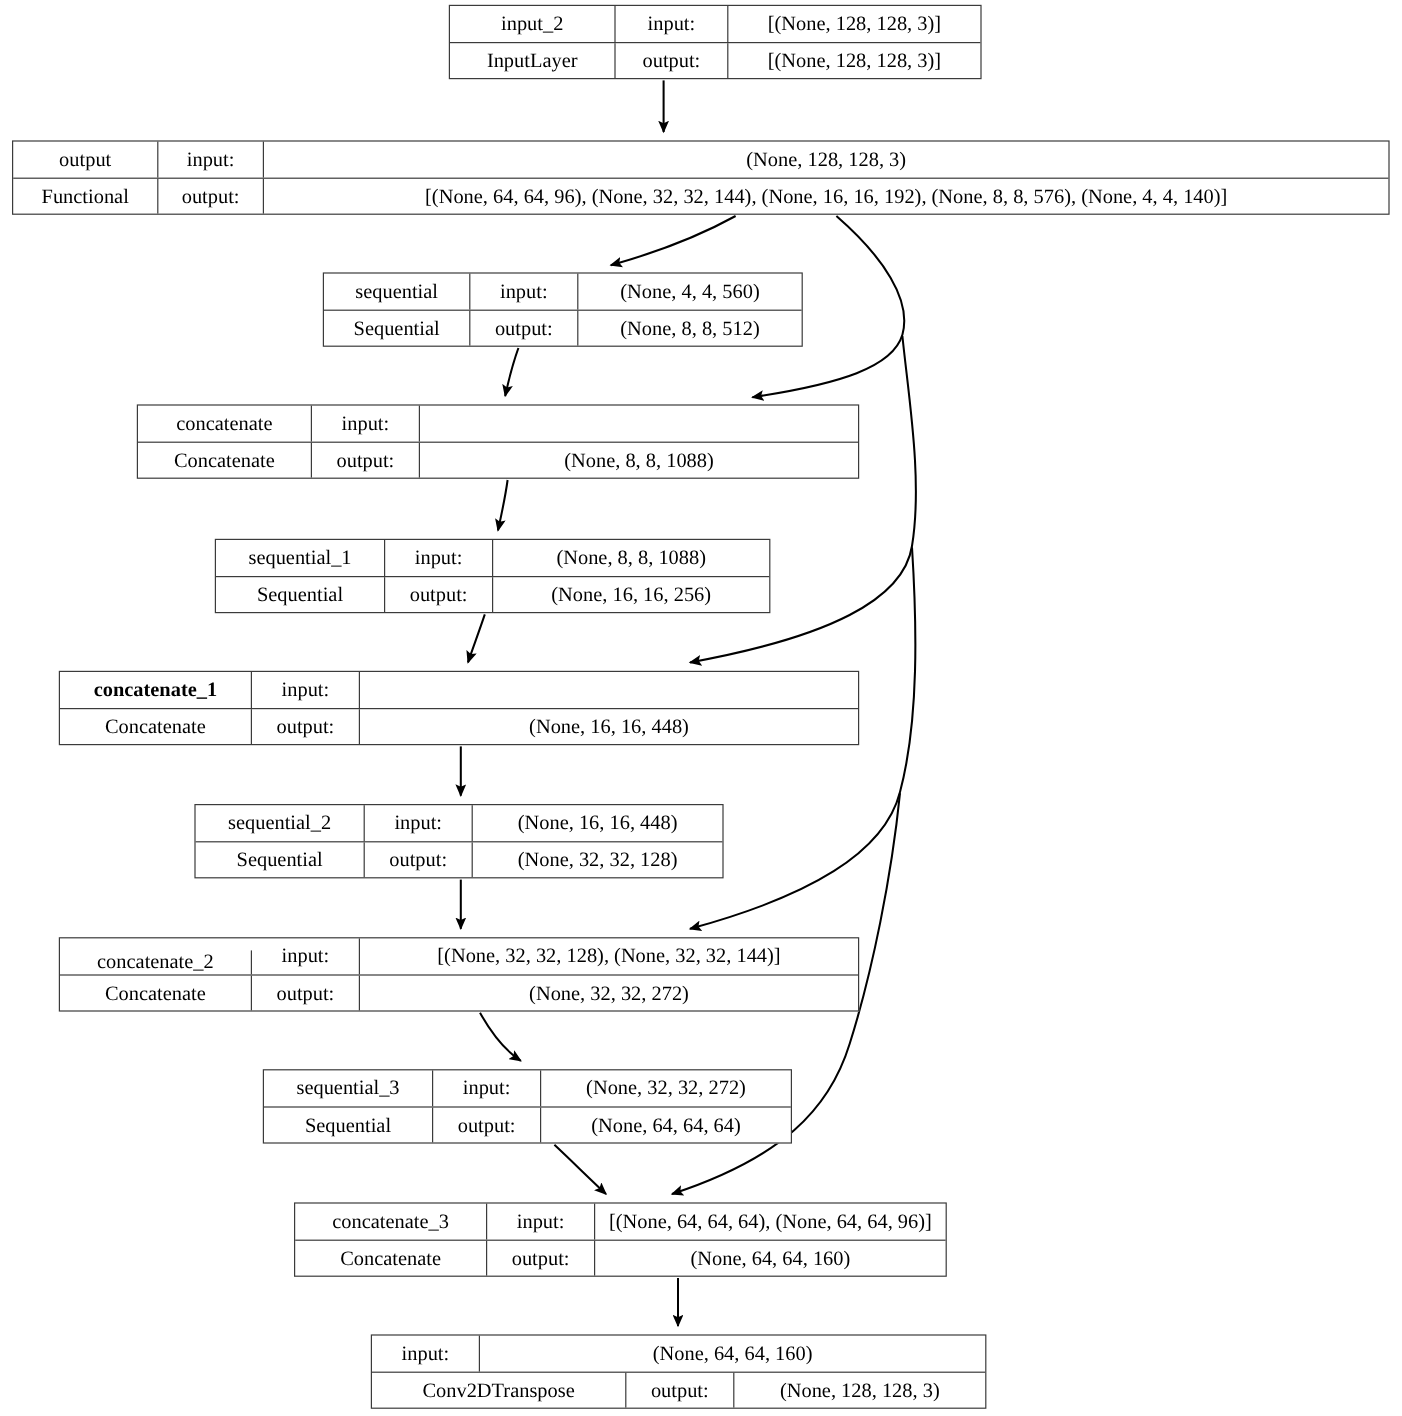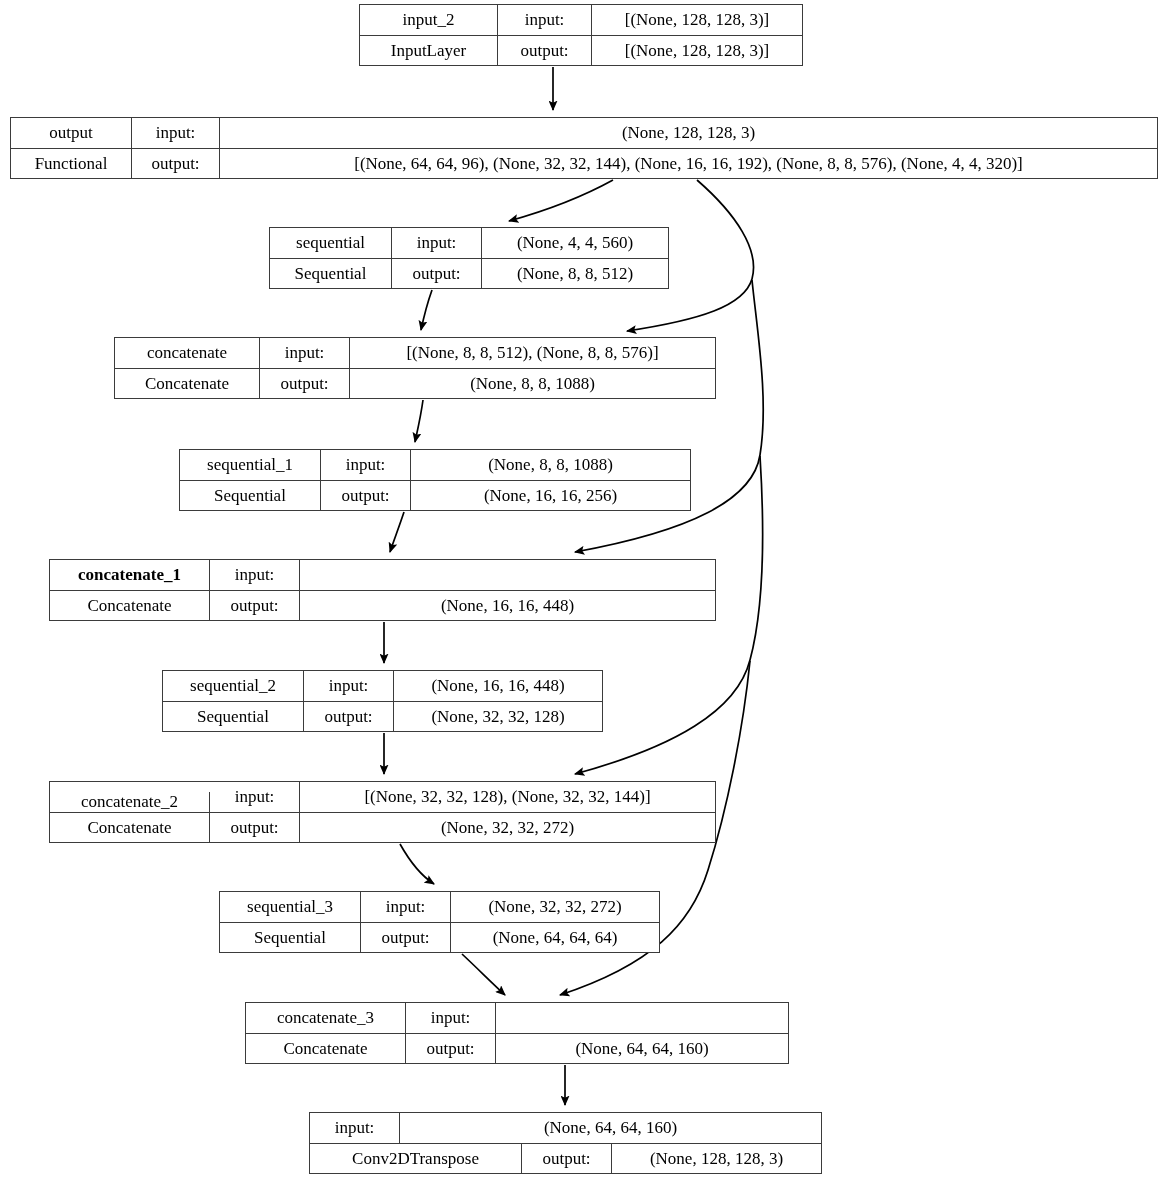--- a/index.html
+++ b/index.html
@@ -85,69 +85,68 @@
         <path d="M 384 622 L 384 663" fill="none" stroke="#000000" stroke-width="1.7" marker-end="url(#arrowhead)"></path>
         <path d="M 760 456 C 764 520, 766 600, 750 660 C 737 711, 674 747, 575 774" fill="none" stroke="#000000" stroke-width="1.7" marker-end="url(#arrowhead)"></path>
         <path d="M 384 733 L 384 774" fill="none" stroke="#000000" stroke-width="1.7" marker-end="url(#arrowhead)"></path>
         <path d="M 750 661 C 743 730, 727 810, 708 870 C 691 925, 651 965, 560 995" fill="none" stroke="#000000" stroke-width="1.7" marker-end="url(#arrowhead)"></path>
         <path d="M 400 844 C 409 860, 420 875, 434 884" fill="none" stroke="#000000" stroke-width="1.7" marker-end="url(#arrowhead)"></path>
         <path d="M 462 954 C 477 968, 492 983, 505 995" fill="none" stroke="#000000" stroke-width="1.7" marker-end="url(#arrowhead)"></path>
         <path d="M 565 1065 L 565 1105" fill="none" stroke="#000000" stroke-width="1.7" marker-end="url(#arrowhead)"></path>
       </g>
   </svg>
   <div id="nodes">
-      <div class="node" style="left: 359px; top: 4px; width: 444px; height: 62px;">
+      <div class="node" style="left: 374px; top: 4px; width: 444px; height: 62px;">
         <div class="node-row row-top">
           <div class="cell cell-name" style="width: 138px; flex: 0 0 138px;">input_2</div>
           <div class="cell cell-io" style="width: 94px; flex: 0 0 94px;">input:</div>
           <div class="cell cell-shape">[(None, 128, 128, 3)]</div>
         </div>
         <div class="node-row">
           <div class="cell cell-name" style="width: 138px; flex: 0 0 138px;">InputLayer</div>
           <div class="cell cell-io" style="width: 94px; flex: 0 0 94px;">output:</div>
           <div class="cell cell-shape">[(None, 128, 128, 3)]</div>
         </div>
       </div>
       <div class="node" style="left: 10px; top: 117px; width: 1148px; height: 62px;">
         <div class="node-row row-top">
           <div class="cell cell-name" style="width: 121px; flex: 0 0 121px;">output</div>
           <div class="cell cell-io" style="width: 88px; flex: 0 0 88px;">input:</div>
           <div class="cell cell-shape">(None, 128, 128, 3)</div>
         </div>
         <div class="node-row">
           <div class="cell cell-name" style="width: 121px; flex: 0 0 121px;">Functional</div>
           <div class="cell cell-io" style="width: 88px; flex: 0 0 88px;">output:</div>
-          <div class="cell cell-shape">[(None, 64, 64, 96), (None, 32, 32, 144), (None, 16, 16, 192), (None, 8, 8, 576), (None, 4, 4, 320)]</div>
+          <div class="cell cell-shape">[(None, 64, 64, 96), (None, 32, 32, 144), (None, 16, 16, 192), (None, 8, 8, 576), (None, 4, 4, 140)]</div>
         </div>
       </div>
       <div class="node" style="left: 269px; top: 227px; width: 400px; height: 62px;">
         <div class="node-row row-top">
           <div class="cell cell-name" style="width: 122px; flex: 0 0 122px;">sequential</div>
           <div class="cell cell-io" style="width: 90px; flex: 0 0 90px;">input:</div>
           <div class="cell cell-shape">(None, 4, 4, 560)</div>
         </div>
         <div class="node-row">
           <div class="cell cell-name" style="width: 122px; flex: 0 0 122px;">Sequential</div>
           <div class="cell cell-io" style="width: 90px; flex: 0 0 90px;">output:</div>
           <div class="cell cell-shape">(None, 8, 8, 512)</div>
         </div>
       </div>
       <div class="node" style="left: 114px; top: 337px; width: 602px; height: 62px;">
         <div class="node-row row-top">
           <div class="cell cell-name" style="width: 145px; flex: 0 0 145px;">concatenate</div>
           <div class="cell cell-io" style="width: 90px; flex: 0 0 90px;">input:</div>
-          <div class="cell cell-shape">[(None, 8, 8, 512), (None, 8, 8, 576)]</div>
         </div>
         <div class="node-row">
           <div class="cell cell-name" style="width: 145px; flex: 0 0 145px;">Concatenate</div>
           <div class="cell cell-io" style="width: 90px; flex: 0 0 90px;">output:</div>
           <div class="cell cell-shape">(None, 8, 8, 1088)</div>
         </div>
       </div>
-      <div class="node" style="left: 179px; top: 449px; width: 512px; height: 62px;">
+      <div class="node" style="left: 179px; top: 449px; width: 463px; height: 62px;">
         <div class="node-row row-top">
           <div class="cell cell-name" style="width: 141px; flex: 0 0 141px;">sequential_1</div>
           <div class="cell cell-io" style="width: 90px; flex: 0 0 90px;">input:</div>
           <div class="cell cell-shape">(None, 8, 8, 1088)</div>
         </div>
         <div class="node-row">
           <div class="cell cell-name" style="width: 141px; flex: 0 0 141px;">Sequential</div>
           <div class="cell cell-io" style="width: 90px; flex: 0 0 90px;">output:</div>
           <div class="cell cell-shape">(None, 16, 16, 256)</div>
         </div>
@@ -196,20 +195,21 @@
         <div class="node-row">
           <div class="cell cell-name" style="width: 141px; flex: 0 0 141px;">Sequential</div>
           <div class="cell cell-io" style="width: 90px; flex: 0 0 90px;">output:</div>
           <div class="cell cell-shape">(None, 64, 64, 64)</div>
         </div>
       </div>
       <div class="node" style="left: 245px; top: 1002px; width: 544px; height: 62px;">
         <div class="node-row row-top">
           <div class="cell cell-name" style="width: 160px; flex: 0 0 160px;">concatenate_3</div>
           <div class="cell cell-io" style="width: 90px; flex: 0 0 90px;">input:</div>
+          <div class="cell cell-shape">[(None, 64, 64, 64), (None, 64, 64, 96)]</div>
         </div>
         <div class="node-row">
           <div class="cell cell-name" style="width: 160px; flex: 0 0 160px;">Concatenate</div>
           <div class="cell cell-io" style="width: 90px; flex: 0 0 90px;">output:</div>
           <div class="cell cell-shape">(None, 64, 64, 160)</div>
         </div>
       </div>
       <div class="node" style="left: 309px; top: 1112px; width: 513px; height: 62px;">
         <div class="node-row row-top">
           <div class="cell cell-io" style="width: 90px; flex: 0 0 90px;">input:</div>

